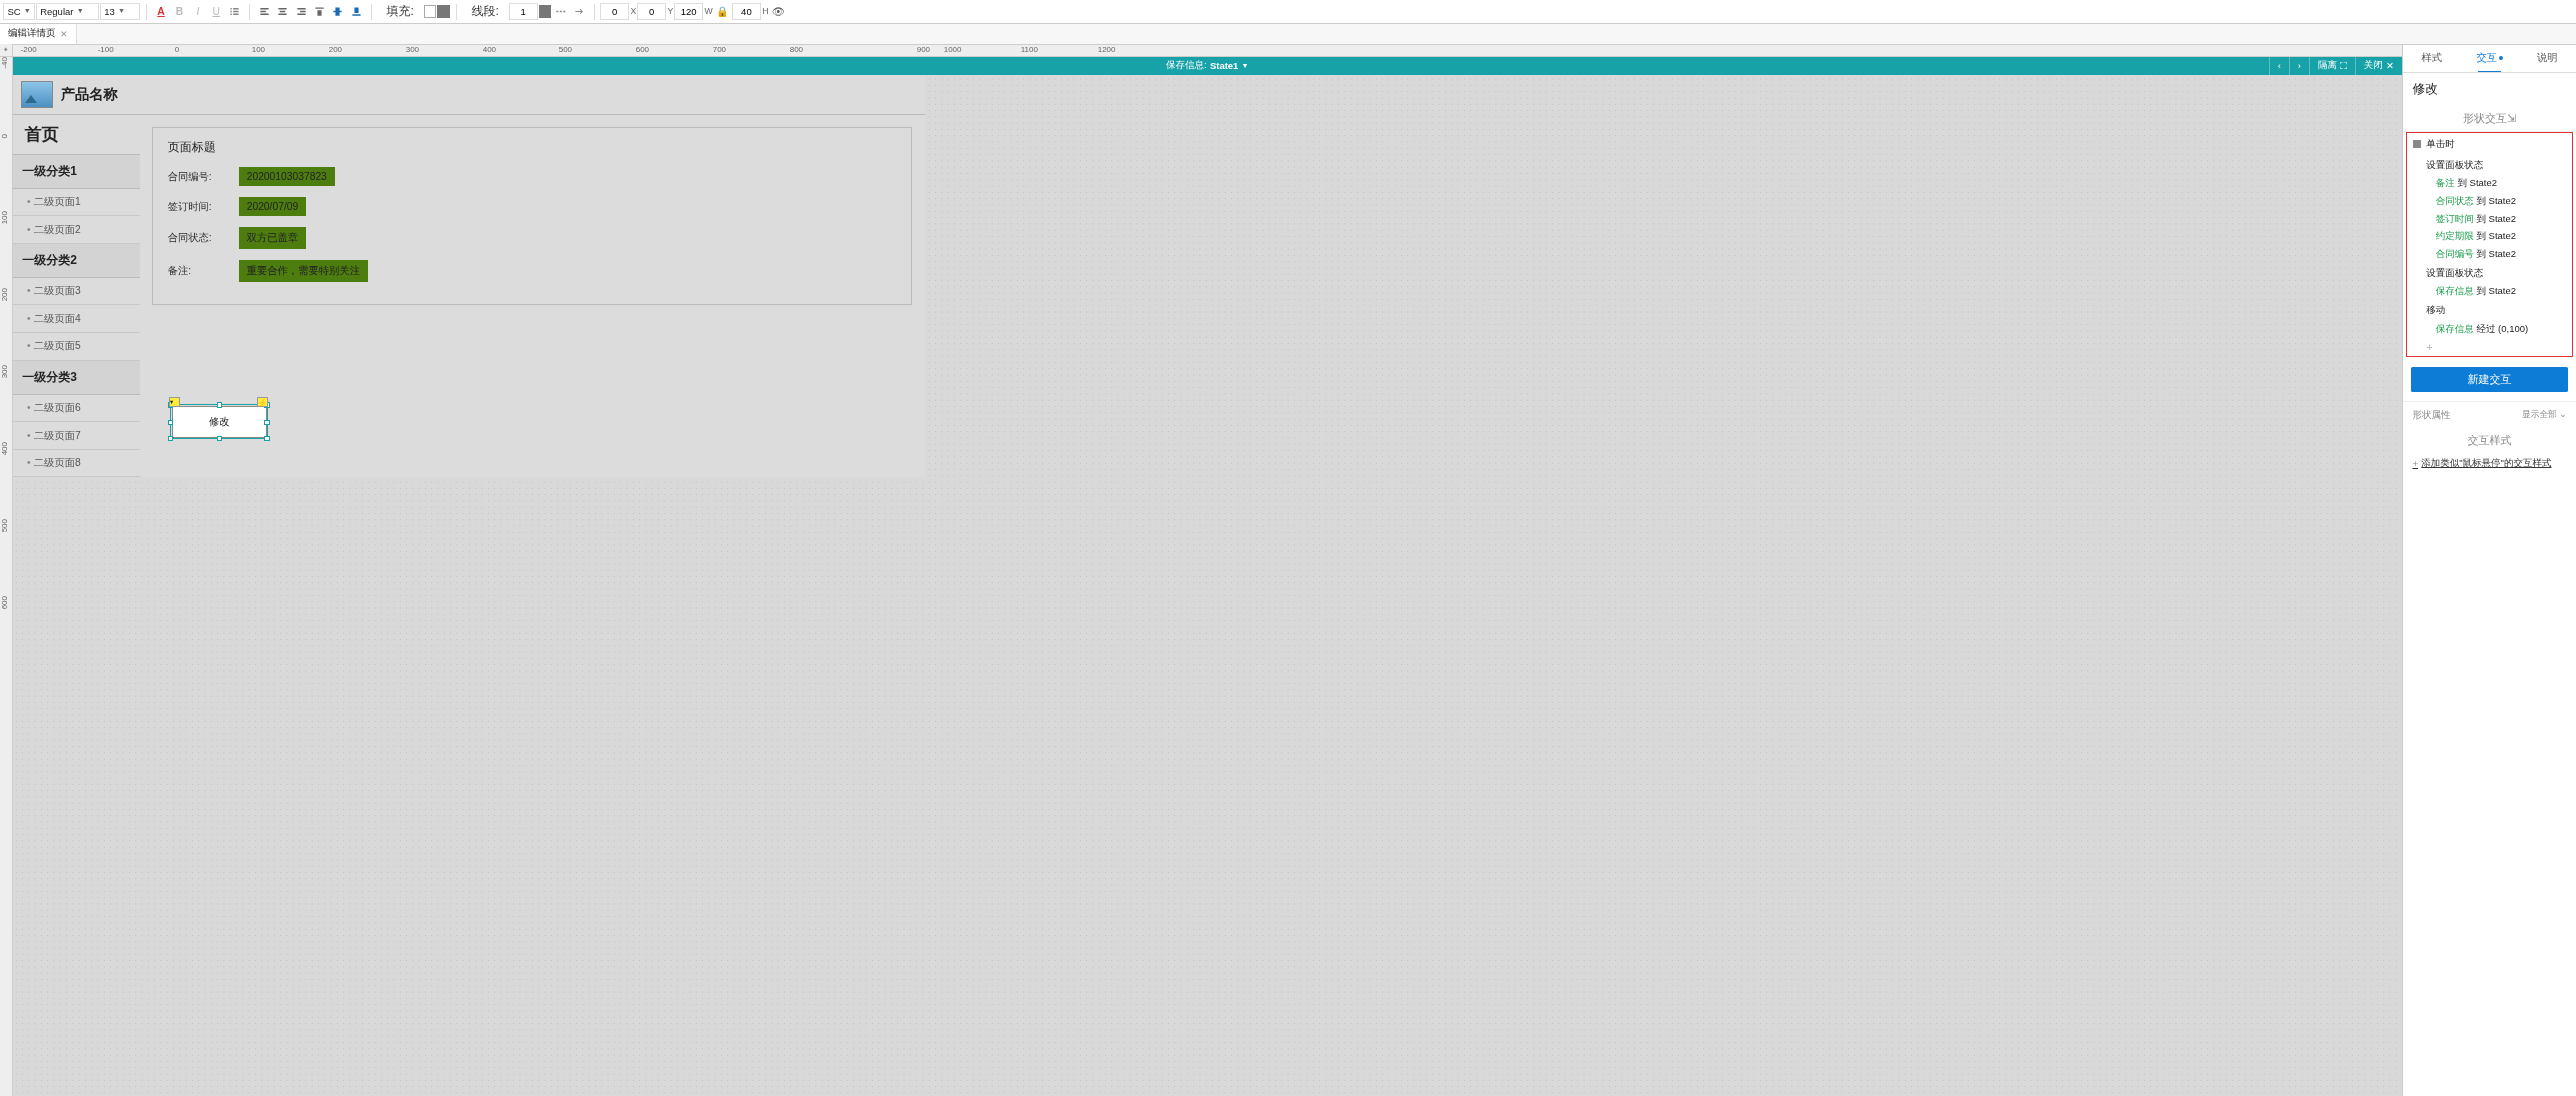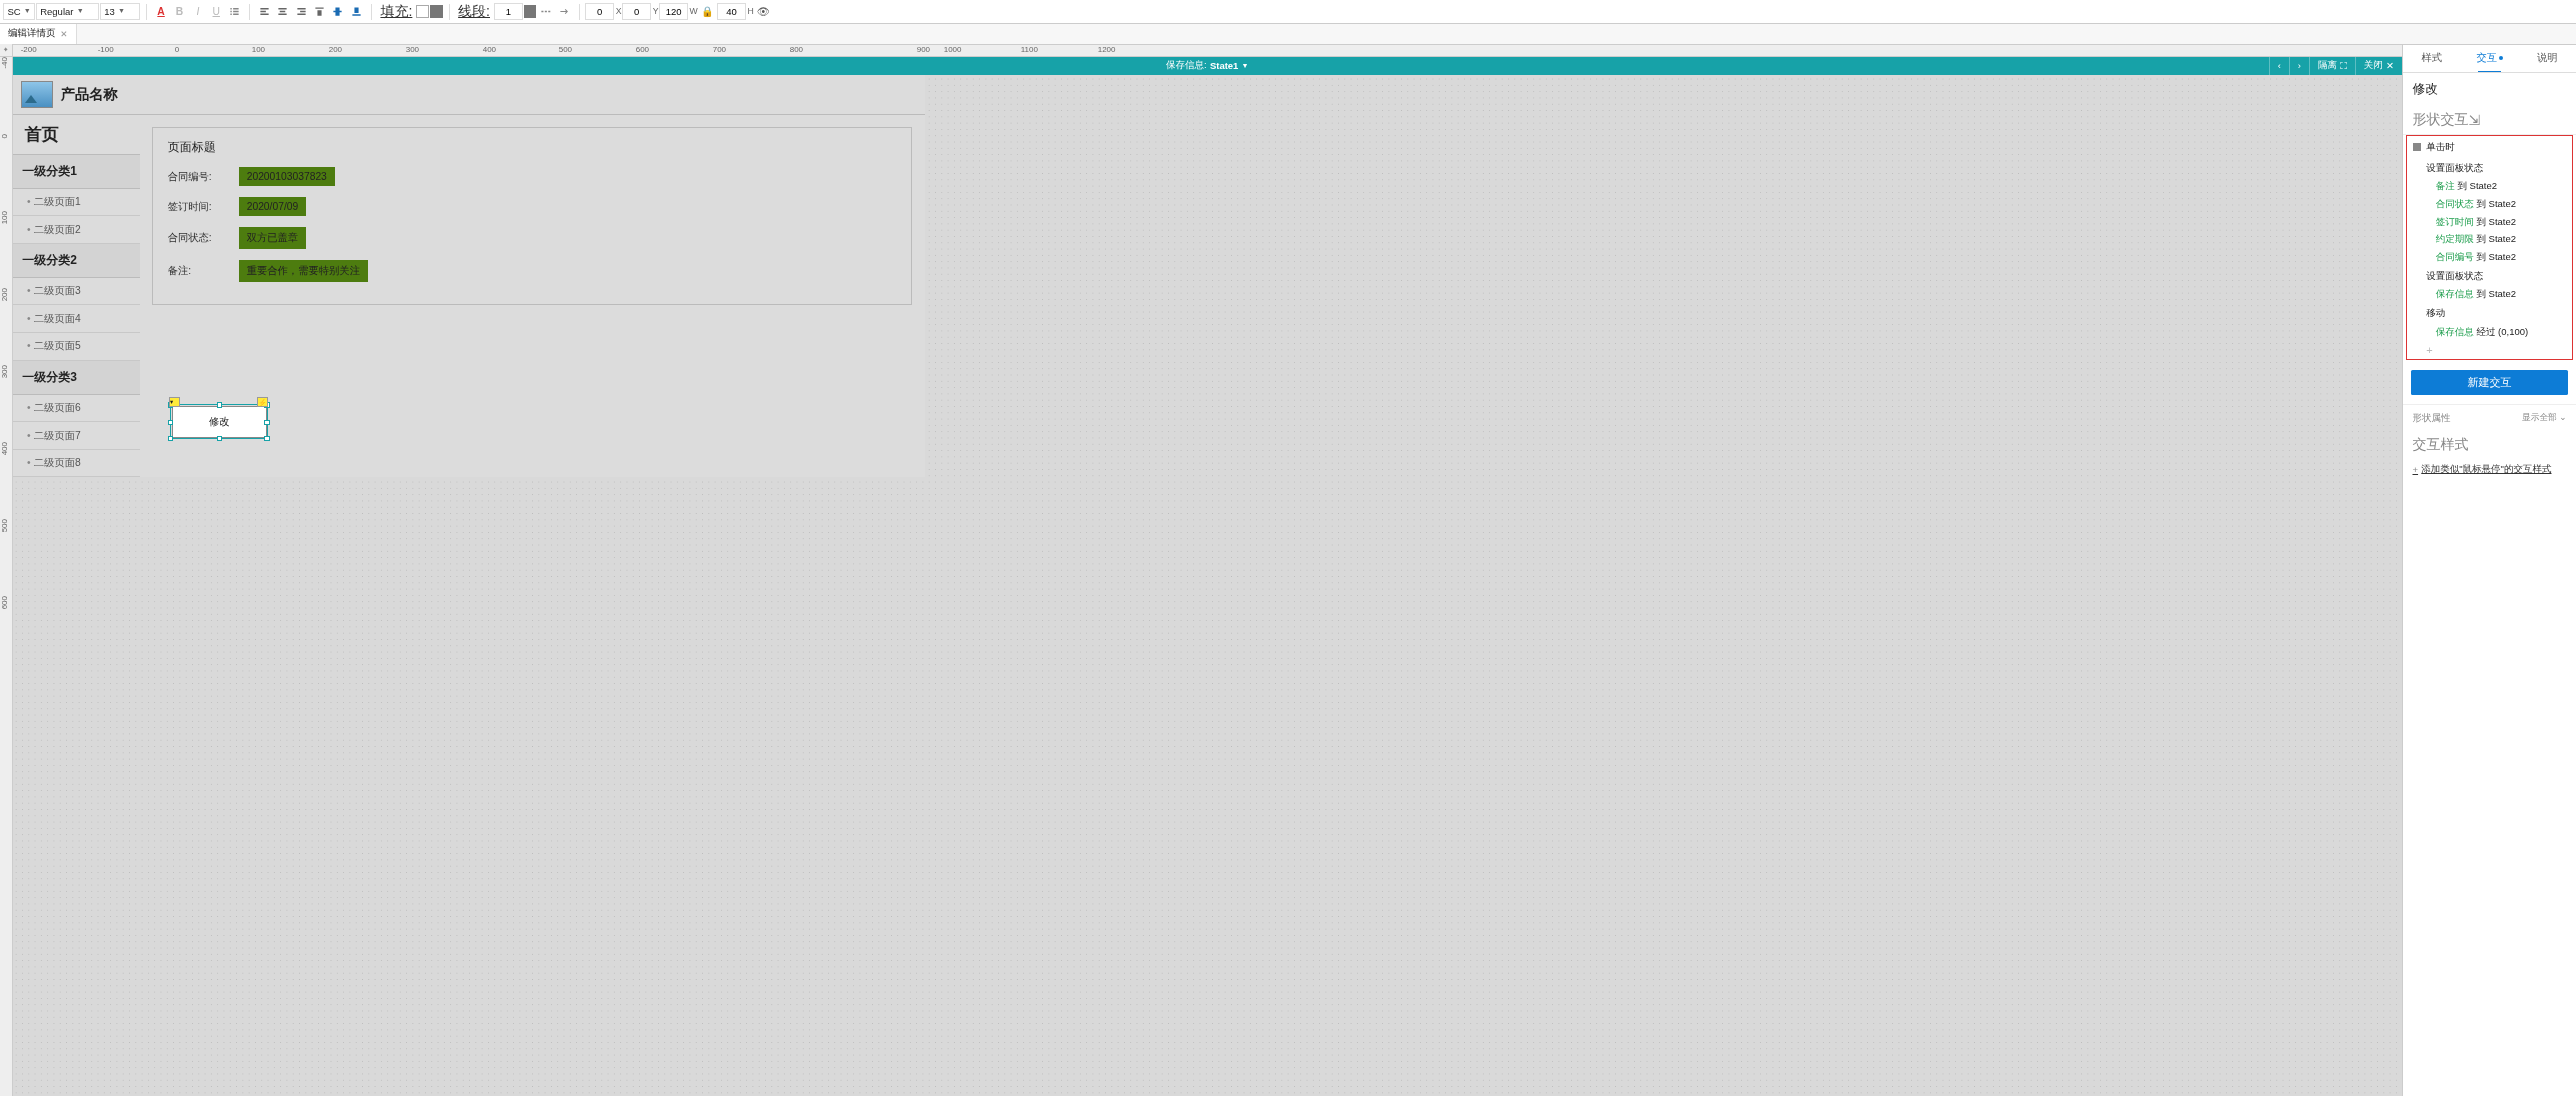--- a/index.html
+++ b/index.html
@@ -6,21 +6,21 @@
 body { background: #f0f0f0; font-size: 9.5px; color: #222; user-select: none; }
 
 
 .toolbar { height: 24px; background: #fff; border-bottom: 0.8px solid #ccc; display: flex; align-items: center; padding: 0 3.2px; gap: 1px; }
 .toolbar .sep { width: 0.8px; height: 16px; background: #ddd; margin: 0 4.8px; }
 .tb-select { height: 17.4px; border: 0.8px solid #ddd; background: #fff; display: flex; align-items: center; padding: 0 3.2px; gap: 3.2px; font-size: 9.5px; }
 .tb-select .arrow { font-size: 7.1px; color: #666; }
 .tb-input { width: 28.6px; height: 17.4px; border: 0.8px solid #ddd; text-align: center; font-size: 9.5px; }
 .tb-btn { width: 17.4px; height: 17.4px; display: flex; align-items: center; justify-content: center; color: #555; font-size: 10.3px; }
 .tb-btn svg { width: 11px; height: 11px; }
-.tb-label { font-size: 14px; color: #333; margin: 0 3px; text-decoration: underline; }
+.tb-label { font-size: 12px; color: #333; margin: 0 9px; }
 .tb-field { display: flex; align-items: center; gap: 1.6px; }
 .tb-field input { width: 28.6px; height: 17.4px; border: 0.8px solid #ddd; text-align: center; font-size: 9.5px; }
 .tb-field span { font-size: 8.7px; color: #666; }
 
 
 .tabs-row { height: 20.6px; background: #f7f7f7; border-bottom: 0.8px solid #ccc; display: flex; align-items: center; }
 .tab { height: 20.6px; padding: 0 8px; display: flex; align-items: center; gap: 4.8px; border-right: 0.8px solid #ddd; background: #fff; font-size: 9.5px; }
 .tab .x { color: #999; font-size: 8.7px; cursor: pointer; }
 
 
@@ -68,21 +68,21 @@
 .badge-bolt { position: absolute; width: 11px; height: 9.5px; background: #ffeb3b; border: 0.8px solid #999; display:flex; align-items:center; justify-content:center; font-size:7.1px; }
 
 
 .inspector { width: 174px; background: #fff; border-left: 0.8px solid #ccc; display: flex; flex-direction: column; overflow:auto; }
 .insp-tabs { display: flex; height: 28.6px; border-bottom: 0.8px solid #ddd; }
 .insp-tab { flex: 1; display: flex; align-items: center; justify-content: center; font-size: 10.3px; color: #555; position: relative; }
 .insp-tab.active { color: #0d7cd6; font-weight: 500; }
 .insp-tab.active::after { content:""; position:absolute; bottom:0; left:30%; right:30%; height:1.6px; background:#0d7cd6; }
 .insp-tab .dot { width:4px; height:4px; background:#0d7cd6; border-radius:50%; margin-left:1.6px; }
 .insp-title { padding: 8px 9.5px; font-size: 12.7px; }
-.insp-sub { padding: 4.8px 9.5px; font-size: 14px; color: #888; border-bottom: 0.8px solid #eee; display:flex; justify-content:flex-start; align-items:center; }
+.insp-sub { padding: 4.8px 9.5px; font-size: 11px; color: #888; border-bottom: 0.8px solid #eee; display:flex; justify-content:center; align-items:center; }
 .ix-box { margin: 0 3.2px; border: 1.6px solid #d33; }
 .ix-head { padding: 4.8px 6.3px; font-size: 9.5px; font-weight: normal; display:flex; align-items:center; gap:4.8px; }
 .ix-head .sq { width:8px; height:8px; background:#888; }
 .ix-action { padding: 3.2px 6.3px 3.2px 19px; font-size: 9.5px; }
 .ix-item { padding: 2.4px 6.3px 2.4px 28.6px; font-size: 9.5px; }
 .ix-item .green { color: #1a9c4a; }
 .ix-plus { padding: 3.2px 19px; color: #bbb; font-size: 11px; }
 .new-ix-btn { margin: 9.5px 8px; height: 25px; background: #0d7cd6; color: #fff; display: flex; align-items: center; justify-content: center; font-size: 11px; border-radius: 1.6px; }
 .insp-prop { padding: 6.3px 9.5px; font-size: 9.5px; color: #888; display:flex; justify-content:space-between; border-top:0.8px solid #eee; }
 .insp-link { padding: 4.8px 9.5px; font-size: 9.5px; color: #333; text-decoration: underline; display:flex; align-items:center; gap:3.2px; }

